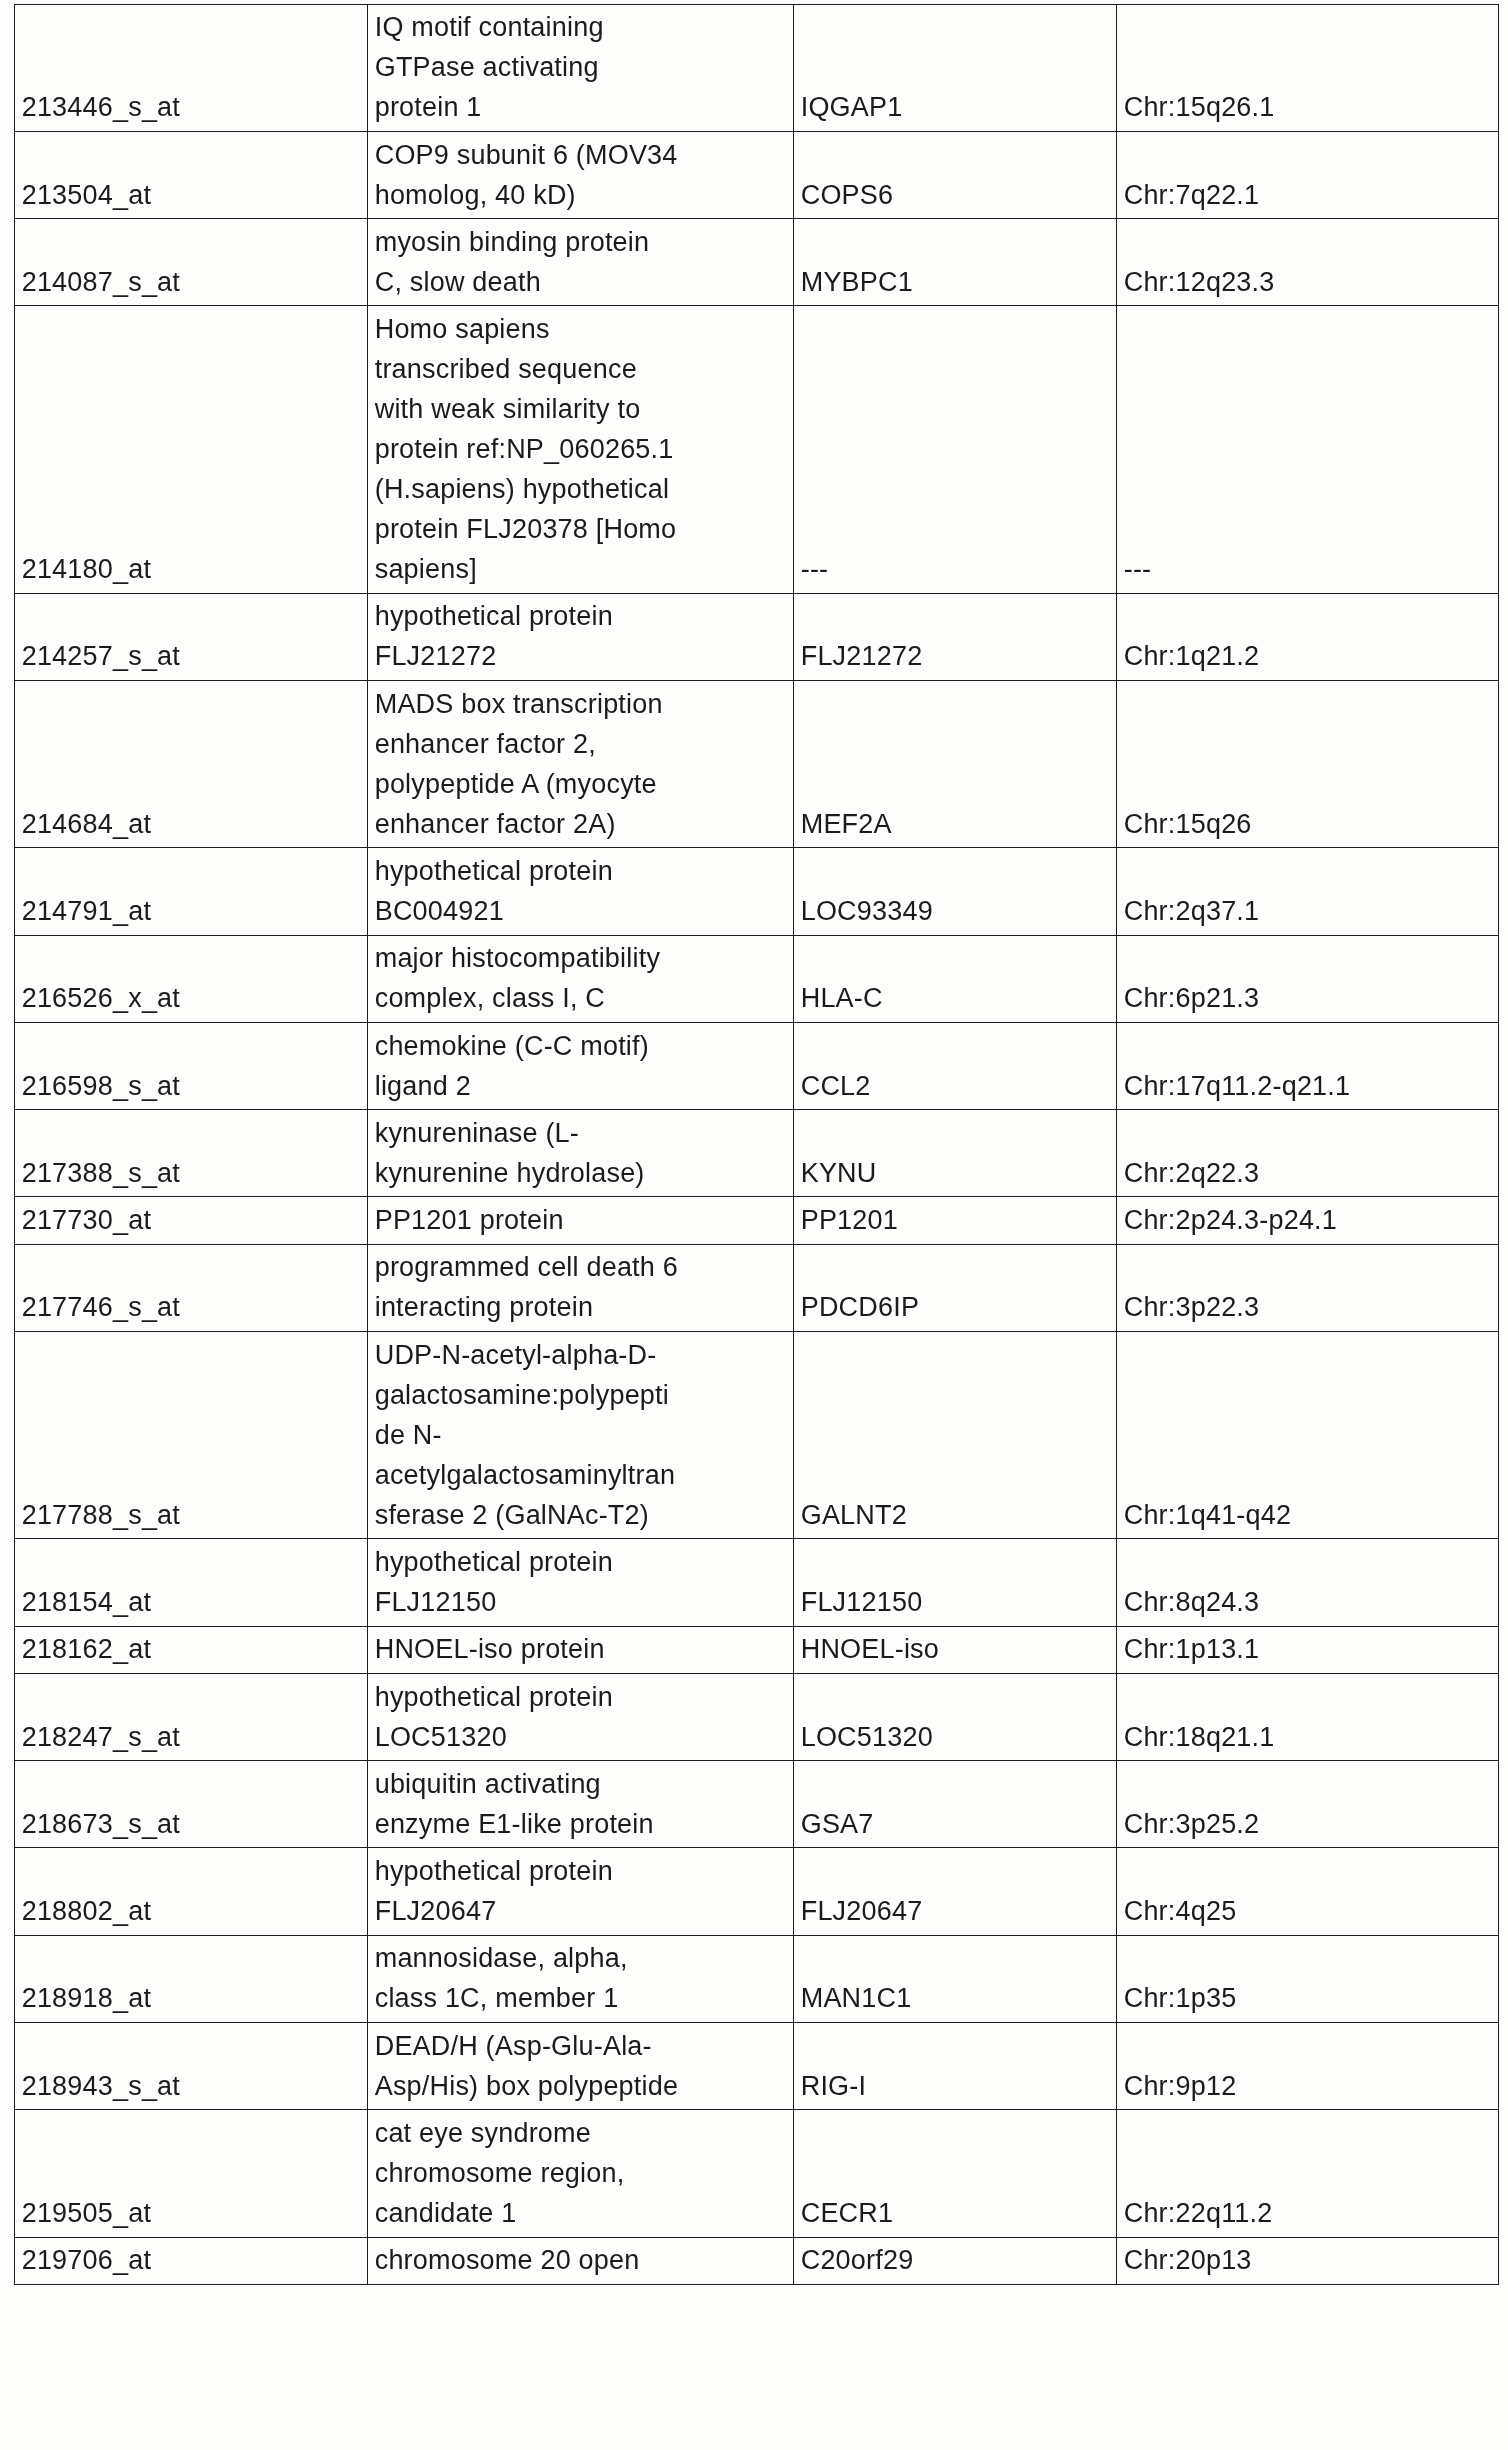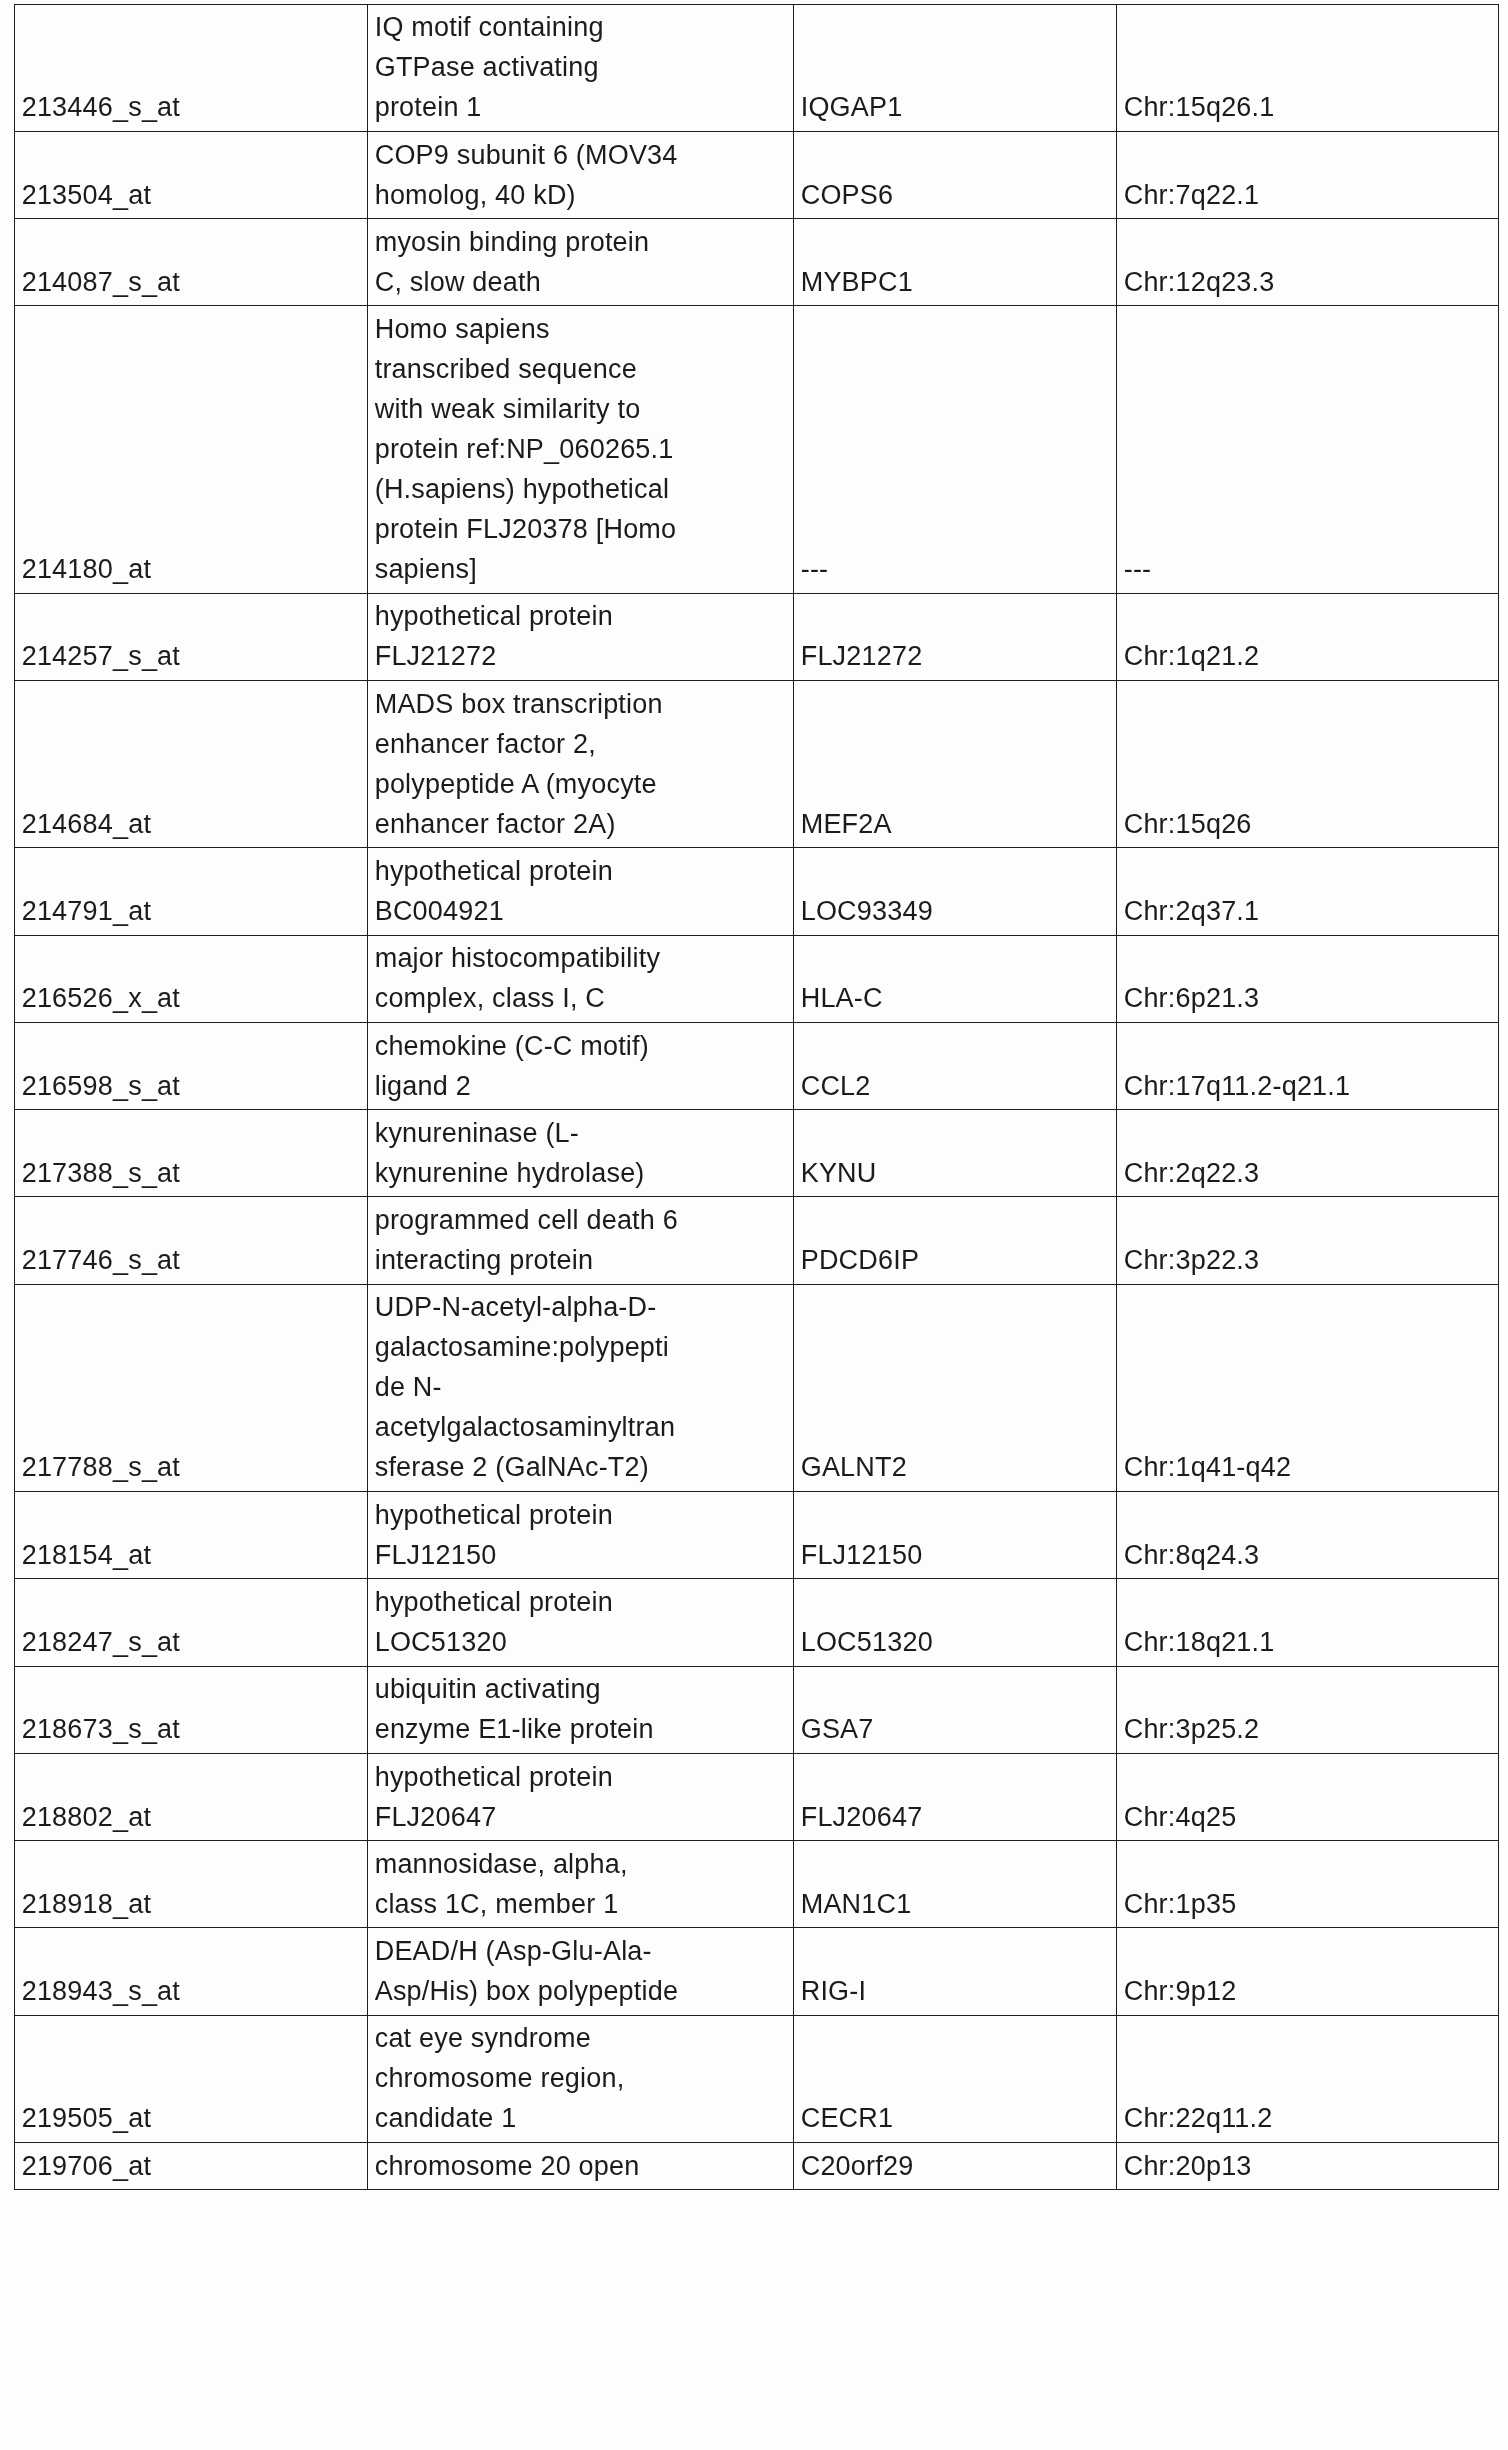--- a/index.html
+++ b/index.html
@@ -124,20 +124,26 @@
           <td>Chr:17q11.2-q21.1</td>
         </tr>
         <tr>
           <td>217388_s_at</td>
           <td>kynureninase (L-
 kynurenine hydrolase)</td>
           <td>KYNU</td>
           <td>Chr:2q22.3</td>
         </tr>
         <tr>
+          <td>217730_at</td>
+          <td>PP1201 protein</td>
+          <td>PP1201</td>
+          <td>Chr:2p24.3-p24.1</td>
+        </tr>
+        <tr>
           <td>217746_s_at</td>
           <td>programmed cell death 6
 interacting protein</td>
           <td>PDCD6IP</td>
           <td>Chr:3p22.3</td>
         </tr>
         <tr>
           <td>217788_s_at</td>
           <td>UDP-N-acetyl-alpha-D-
 galactosamine:polypepti
@@ -148,20 +154,26 @@
           <td>Chr:1q41-q42</td>
         </tr>
         <tr>
           <td>218154_at</td>
           <td>hypothetical protein
 FLJ12150</td>
           <td>FLJ12150</td>
           <td>Chr:8q24.3</td>
         </tr>
         <tr>
+          <td>218162_at</td>
+          <td>HNOEL-iso protein</td>
+          <td>HNOEL-iso</td>
+          <td>Chr:1p13.1</td>
+        </tr>
+        <tr>
           <td>218247_s_at</td>
           <td>hypothetical protein
 LOC51320</td>
           <td>LOC51320</td>
           <td>Chr:18q21.1</td>
         </tr>
         <tr>
           <td>218673_s_at</td>
           <td>ubiquitin activating
 enzyme E1-like protein</td>

